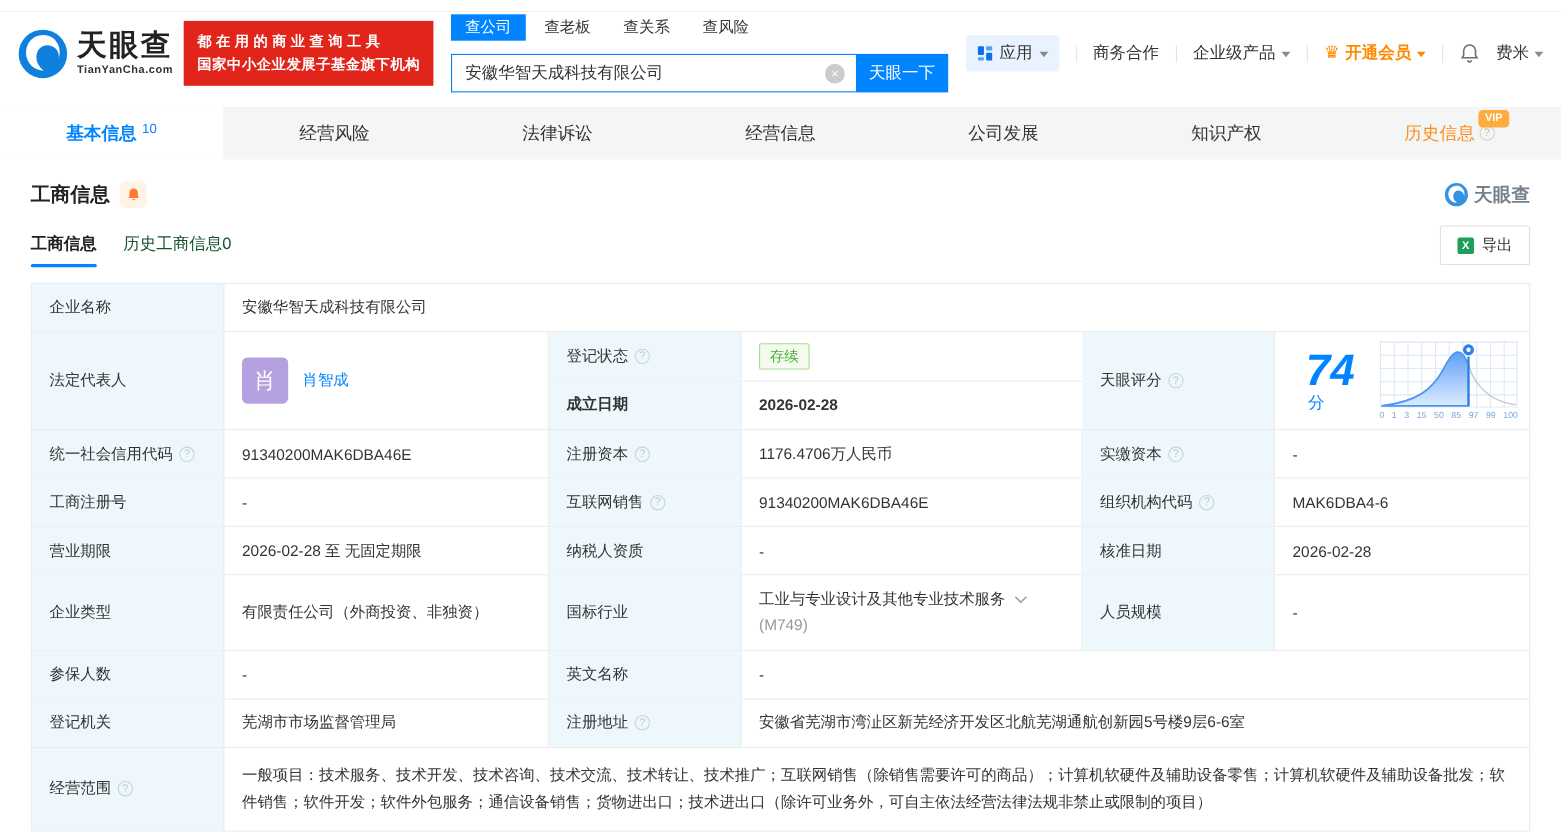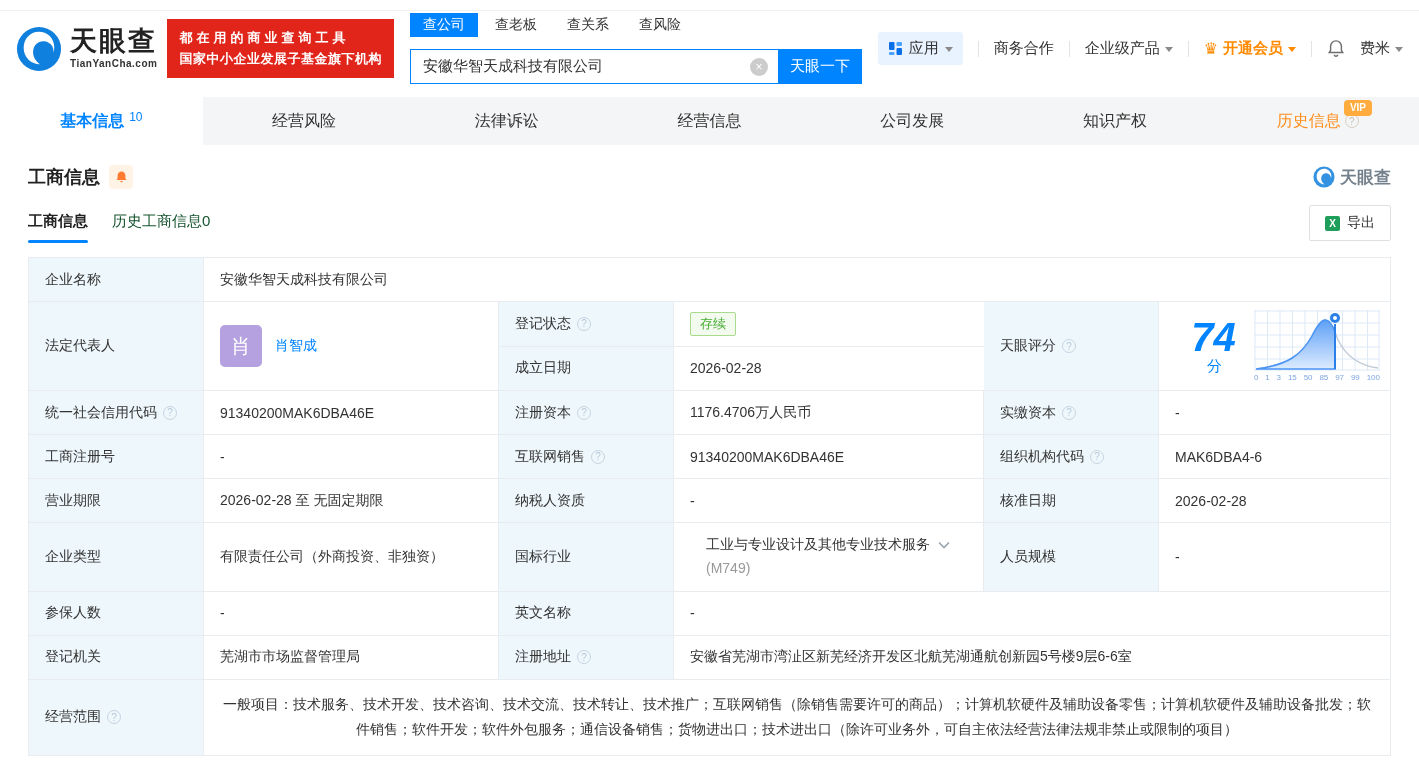--- a/index.html
+++ b/index.html
@@ -52,40 +52,40 @@
   .watermark { display:flex; align-items:center; gap:5px; font-size:17px; color:#5c6b77; font-weight:bold; opacity:.85; }
   
   .subbar { display:flex; align-items:flex-end; justify-content:space-between; padding:0 28px; margin-top:16px; }
   .sub-tabs { display:flex; gap:24px; }
   .sub-tab { font-size:15px; color:#14532d; padding-bottom:12px; position:relative; cursor:pointer; }
   .sub-tab.active { color:#222; font-weight:bold; }
   .sub-tab.active::after { content:""; position:absolute; left:0; right:0; bottom:0; height:3px; background:#0084ff; border-radius:2px; }
   .export-btn { display:flex; align-items:center; gap:7px; border:1px solid #e0e0e0; background:#fff; border-radius:2px; padding:8px 15px; font-size:14px; color:#333; cursor:pointer; margin-bottom:2px; font-family:inherit; }
   .excel-ic { width:15px; height:15px; background:#1e9e5a; border-radius:2px; color:#fff; font-size:10px; font-weight:bold; display:flex; align-items:center; justify-content:center; }
   
-  .biz-table { margin:14px 28px 0 28px; border:1px solid #e9ecee; font-size:14px;text-align:center; }
+  .biz-table { margin:14px 28px 0 28px; border:1px solid #e9ecee; font-size:14px; }
   .t-row { display:flex; border-bottom:1px solid #e9ecee; }
   .t-row:last-child { border-bottom:none; }
   .cell { display:flex; align-items:center; padding:0 16px; border-right:1px solid #e9ecee; min-height:43px; }
   .cell:last-child { border-right:none; }
   .lbl { width:175px; background:#eef7fb; color:#333; flex-shrink:0; }
   .v1 { width:295px; }
   .v2 { width:310px; }
   .vflex { flex:1; }
   .mid-col { width:485px; display:flex; flex-direction:column; flex-shrink:0; }
   .mid-sub { display:flex; flex:1; border-bottom:1px solid #e9ecee; }
-  .mid-sub:last-child { border-bottom:none; }
+  .mid-sub:last-child { border-bottom:none;font-weight:bold; }
   .mid-sub .lbl, .mid-sub .cell { border-bottom:none; }
   .tall { min-height:88px; }
   .row6 .cell { min-height:67px; }
   .row9 .cell { min-height:70px; }
   .tag-green { background:#f3fbef; border:1px solid #a8dc8c; color:#49ad35; padding:2px 9px; font-size:13px; border-radius:2px; }
   .avatar { width:42px; height:42px; background:#b5a1e0; border-radius:5px; color:#fff; font-size:20px; display:flex; align-items:center; justify-content:center; margin-right:13px; cursor:pointer; flex-shrink:0; }
   .link { color:#0084ff; cursor:pointer; text-decoration:none; }
-  .industry-val { line-height:1.7; padding:10px 32px; display:block; }
+  .industry-val { line-height:1.7; padding:10px 16px; display:block; }
   .industry-line { display:flex; align-items:center; gap:8px; }
   .gray { color:#999; }
   .chev { stroke:#9aa5ae; fill:none; stroke-width:1.6; cursor:pointer; }
   .scope-val { padding:12px 16px; line-height:1.85; }
   
   .score-cell { display:flex; align-items:center; gap:14px; padding:0 10px 0 28px; }
   .score-num { font-size:40px; font-weight:bold; color:#0084ff; line-height:1;font-style:italic; }
   .score-unit { font-size:15px; color:#0084ff; margin-left:2px; }
   .score-chart { display:flex; flex-direction:column; }
   .score-ticks { display:flex; justify-content:space-between; width:126px; font-size:8px; color:#7ea6e0; margin-top:1px; }

